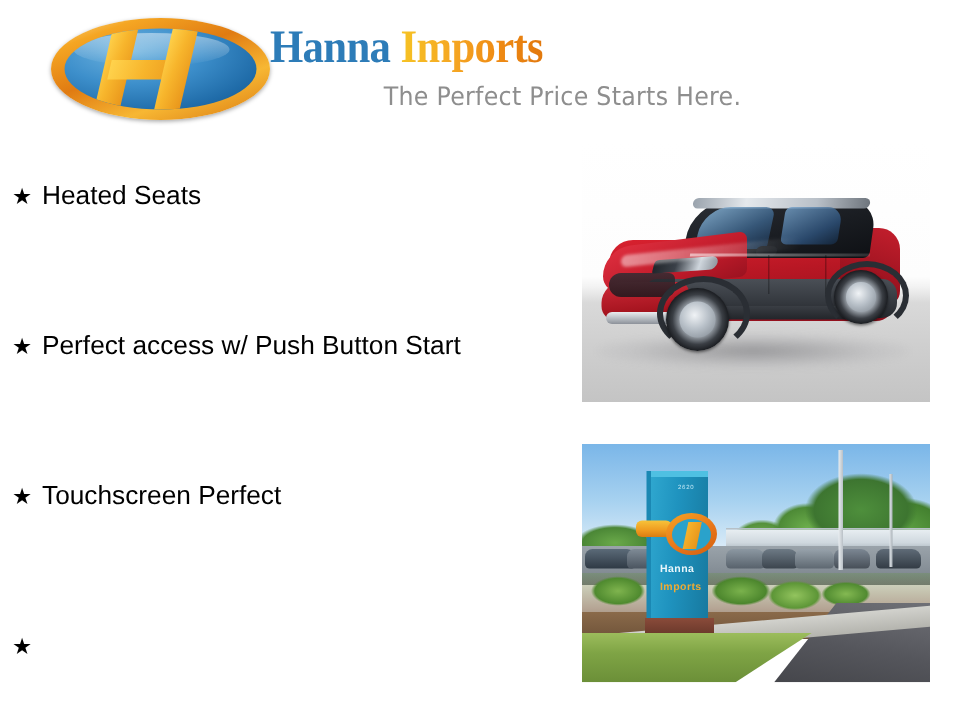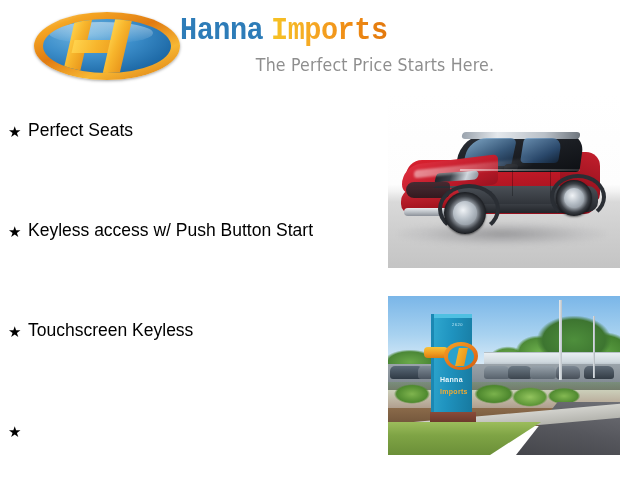--- a/index.html
+++ b/index.html
@@ -64,21 +64,21 @@
   .h-left  { left: 26px; top: -4px;  width: 17px; height: 62px; transform: skewX(-13deg); }
   .h-right { left: 66px; top: -4px;  width: 17px; height: 62px; transform: skewX(-13deg); }
   .h-mid   { left: 30px; top: 21px;  width: 52px; height: 13px; transform: skewX(-13deg); }
 
   
   .wordmark {
     position: absolute;
     left: 146px; top: 8px;
     width: 350px;
     white-space: nowrap;
-    font-family: Liberation Mono, monospace;
+    font-family: Liberation Serif, serif;
     font-weight: bold;
     font-size: 31px;
     letter-spacing: -0.5px;
     line-height: 34px;
   }
   .wm-hanna {
     color: #2d7cb8;
     font-stretch: condensed;
     transform: scaleX(.92);
     display: inline-block;
@@ -477,31 +477,31 @@
     </div>
 
     <div class="tagline">The Perfect Price Starts Here.</div>
   </div>
 </div>
 
 <div class="features">
 
   <div class="feature-row" style="top:10px;">
     <span class="bullet-star">★</span>
-    <span class="feature-text">Perfect Seats</span>
+    <span class="feature-text">Heated Seats</span>
   </div>
 
   <div class="feature-row" style="top:110px;">
     <span class="bullet-star">★</span>
-    <span class="feature-text">Keyless access w/ Push Button Start</span>
+    <span class="feature-text">Perfect access w/ Push Button Start</span>
   </div>
 
   <div class="feature-row" style="top:210px;">
     <span class="bullet-star">★</span>
-    <span class="feature-text">Touchscreen Keyless</span>
+    <span class="feature-text">Touchscreen Perfect</span>
   </div>
 
   <div class="feature-row" style="top:310px;">
     <span class="bullet-star">★</span>
   </div>
 
 </div>
 
 <div class="photo photo-car">
   <div class="car-bg"></div>

